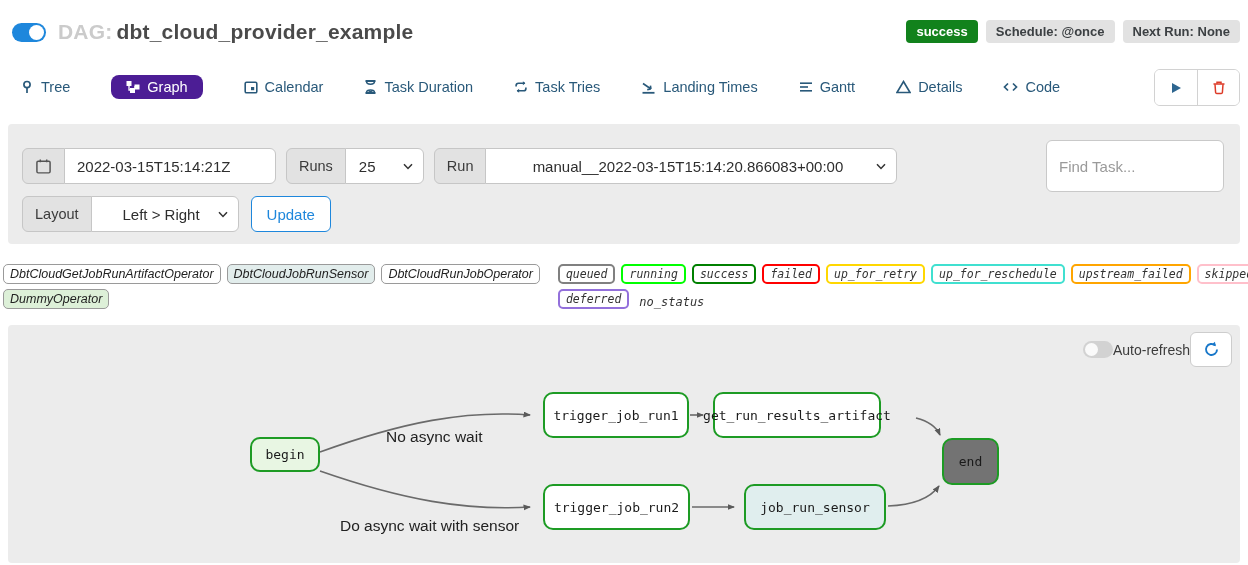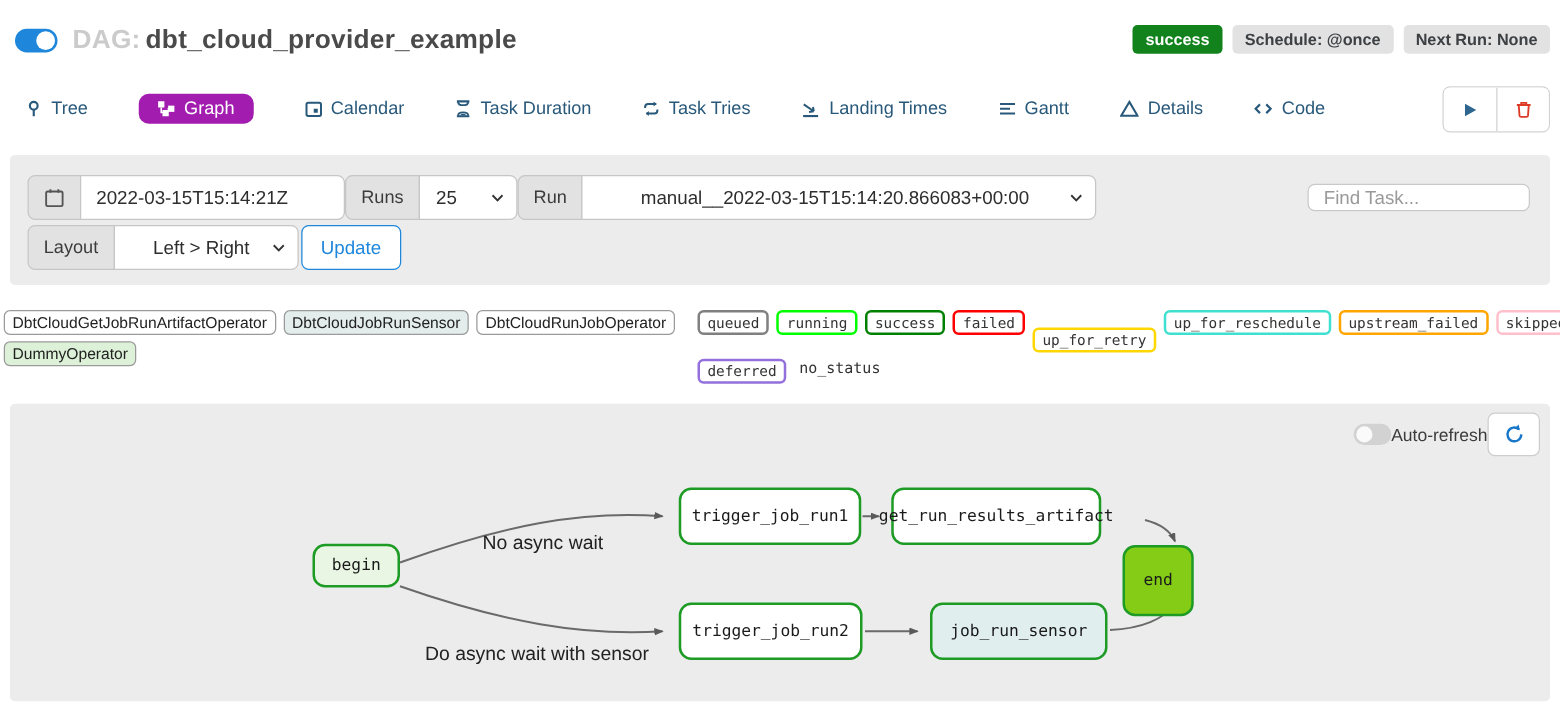--- a/index.html
+++ b/index.html
@@ -14,47 +14,47 @@
   .dag-title { font-size:21px; font-weight:700; color:#4a4a4a; letter-spacing:.2px; }
   .dag-title .muted { color:#cbcbcb; font-weight:600; margin-right:4px; }
   .hdr-badges { position:absolute; top:20px; right:8px; display:flex; gap:8px; }
   .badge { font-size:13px; padding:4px 10px; border-radius:4px; background:#e2e2e2; color:#3c4043; font-weight:600; }
   .badge.green { color:#fff; }
 
   
   .tabs { display:flex; align-items:center; gap:41px; padding:0 16px 0 20px; margin-top:6px; height:38px; position:relative; }
   .tab { display:flex; align-items:center; gap:7px; color:#29597a; font-size:14.5px; font-weight:500; cursor:pointer; white-space:nowrap; }
   .tab svg { flex:0 0 auto; }
-  .tab.active { background:#a21caf; color:#fff; border-radius:8px; padding:4px 15px; }
+  .tab.active { background:#4c1d95; color:#fff; border-radius:8px; padding:4px 15px; }
   .hdr-actions { position:absolute; right:8px; top:1px; display:flex; border:1px solid #d2d2d2; border-radius:6px; overflow:hidden; background:#fff; }
   .hdr-actions .abtn { width:42px; height:35px; display:flex; align-items:center; justify-content:center; background:#fff; border:none; cursor:pointer; }
   .hdr-actions .abtn + .abtn { border-left:1px solid #d2d2d2; }
 
   
   .filter-panel { margin:18px 8px 0 8px; background:#ececec; border-radius:4px; padding:16px 12px 12px 14px; }
-  .frow { display:flex; align-items:center; }
+  .frow { display:flex; align-items:center; gap:10px; }
   .frow + .frow { margin-top:4px; }
   .grp { display:flex; align-items:stretch; height:36px; }
   .addon { background:#e2e2e2; border:1px solid #c6c6c6; display:flex; align-items:center; padding:0 12px;
     font-size:14.5px; color:#3b3b3b; border-radius:6px 0 0 6px; }
   .fld { background:#fff; border:1px solid #c6c6c6; margin-left:-1px; border-radius:0 6px 6px 0;
     font-size:15px; color:#2e2e2e; display:flex; align-items:center; }
   input.fld { padding:0 12px; outline:none; font-family:"Liberation Sans",sans-serif; }
   .sel { position:relative; padding:0 20px 0 13px; cursor:pointer; white-space:nowrap; }
   .sel svg { position:absolute; right:10px; top:50%; margin-top:-3px; }
-  .find-input { margin-left:auto; margin-right:4px; width:178px; height:22px; border:1px solid #c9c9c9;
+  .find-input { margin-left:auto; margin-right:4px; width:178px; height:52px; border:1px solid #c9c9c9;
     border-radius:6px; padding:0 12px; font-size:15px; outline:none; font-family:"Liberation Sans",sans-serif; color:#2e2e2e; }
   .find-input::placeholder { color:#9a9a9a; }
   .update-btn { height:36px; margin-left:2px; padding:0 15px; background:#fff; border:1px solid #1e87dc;
     color:#1e87dc; font-size:15px; font-weight:500; border-radius:6px; cursor:pointer; font-family:"Liberation Sans",sans-serif; }
 
   
   .legend { display:flex; align-items:flex-start; gap:18px; margin:20px 8px 0 3px; }
   .lcol { display:flex; flex-direction:column; gap:5px; }
-  .lrow { display:flex; gap:6px; align-items:flex-start; }
+  .lrow { display:flex; gap:6px; align-items:flex-end;font-style:italic; }
   .op-badge { border:1px solid #9a9a9a; border-radius:5px; padding:2px 6px; font-size:12.5px; color:#222; background:#fff; white-space:nowrap; }
   .st-badge { border:2px solid #808080; border-radius:5px; padding:1px 6px; background:#fff;
     font-family:"DejaVu Sans Mono", monospace; font-size:11.5px; color:#333; white-space:nowrap; }
   .st-plain { font-family:"DejaVu Sans Mono", monospace; font-size:12px; color:#333; padding:0 4px; }
 
   
   .graph-panel { position:relative; margin:16px 8px 0 8px; height:238px; background:#ececec; border-radius:4px; }
   .gp-controls { position:absolute; top:7px; right:8px; display:flex; align-items:center; }
   .toggle-off { width:30px; height:17px; border-radius:9px; background:#d2d2d2; position:relative; cursor:pointer; }
   .toggle-off .knob { position:absolute; left:2px; top:2px; width:13px; height:13px; border-radius:50%; background:#fafafa; }
@@ -228,21 +228,21 @@
     <div class="lrow">
       <span class="op-badge" style="background-color: rgb(221, 240, 216);">DummyOperator</span>
     </div>
   </div>
   <div class="lcol">
     <div class="lrow">
       <span class="st-badge" style="border-color: rgb(128, 128, 128);">queued</span>
       <span class="st-badge" style="border-color: rgb(0, 255, 0);">running</span>
       <span class="st-badge" style="border-color: rgb(0, 128, 0);">success</span>
       <span class="st-badge" style="border-color: rgb(255, 0, 0);">failed</span>
-      <span class="st-badge" style="border-color: rgb(255, 215, 0); margin-top: 14px;">up_for_retry</span>
+      <span class="st-badge" style="border-color: rgb(255, 215, 0);">up_for_retry</span>
       <span class="st-badge" style="border-color: rgb(64, 224, 208);">up_for_reschedule</span>
       <span class="st-badge" style="border-color: rgb(255, 165, 0);">upstream_failed</span>
       <span class="st-badge" style="border-color: rgb(255, 192, 203);">skipped</span>
 
     </div>
     <div class="lrow">
       <span class="st-badge" style="border-color: rgb(147, 112, 219);">deferred</span>
       <span class="st-plain">no_status</span>
     </div>
   </div>
@@ -264,21 +264,21 @@
   </svg>
 
   <div class="edge-label" style="left:378px; top:103px;">No async wait</div>
   <div class="edge-label" style="left:332px; top:192px;">Do async wait with sensor</div>
 
   <div class="node" style="left: 242px; top: 112px; width: 70px; height: 35px; background-color: rgb(232, 246, 227); border-color: rgb(29, 155, 36);">begin</div>
   <div class="node" style="left: 535px; top: 67px; width: 146px; height: 46px; background-color: rgb(255, 255, 255); border-color: rgb(29, 155, 36);">trigger_job_run1</div>
   <div class="node" style="left: 705px; top: 67px; width: 168px; height: 46px; background-color: rgb(255, 255, 255); border-color: rgb(29, 155, 36);">get_run_results_artifact</div>
   <div class="node" style="left: 535px; top: 159px; width: 147px; height: 46px; background-color: rgb(255, 255, 255); border-color: rgb(29, 155, 36);">trigger_job_run2</div>
   <div class="node" style="left: 736px; top: 159px; width: 142px; height: 46px; background-color: rgb(224, 238, 238); border-color: rgb(29, 155, 36);">job_run_sensor</div>
-  <div class="node" style="left: 890px; top: 113px; width: 57px; height: 57px; background-color: #84cc16; border-color: rgb(29, 155, 36);">end</div>
+  <div class="node" style="left: 934px; top: 113px; width: 57px; height: 47px; background-color: #737373; border-color: rgb(29, 155, 36);">end</div>
 
   <div class="gp-controls">
     <div class="toggle-off">
         <div class="knob"></div>
       </div>
     <span class="ar-label">Auto-refresh</span>
     <button class="refresh-btn">
       <svg width="17" height="17" viewBox="0 0 16 16">
           <path d="M13.2,8 a5.2,5.2 0 1 1 -1.7,-3.85" fill="none" stroke="#1877c9" stroke-width="1.8"></path>
           <polygon points="11.2,0.6 12.1,4.9 8.1,3.6" fill="#1877c9"></polygon>

